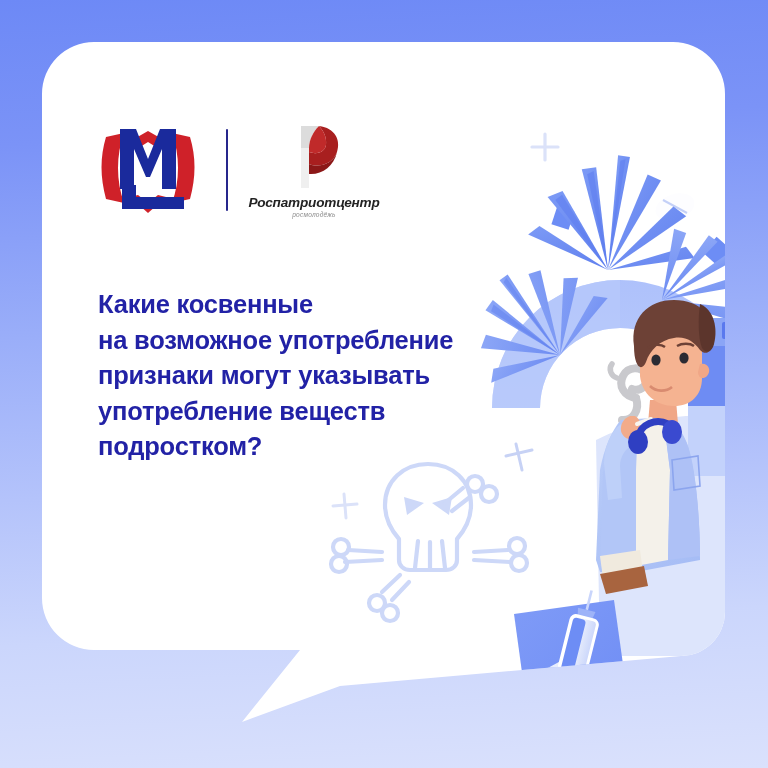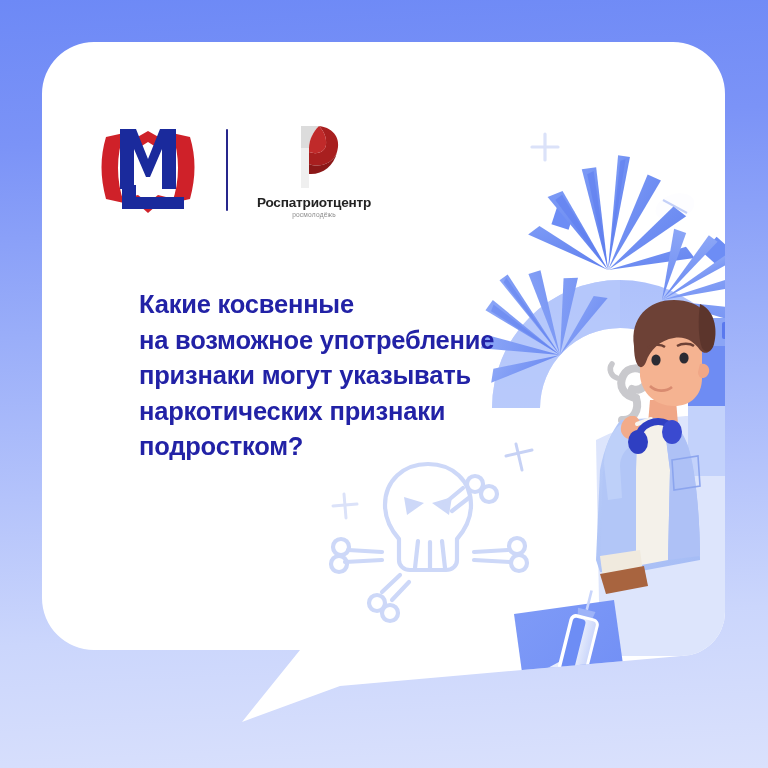--- a/index.html
+++ b/index.html
@@ -13,32 +13,32 @@
   
   .bubble-wrap{ position:absolute; left:0; top:0; width:768px; height:768px; }
   .bubble-svg{ position:absolute; left:0; top:0; }
 
   .card-content{ position:absolute; left:0; top:0; width:768px; height:768px; }
 
   
   .logos{ position:absolute; left:100px; top:122px; display:flex; align-items:center; }
   .emblem{ width:96px; height:94px; position:relative; }
   .divider{ width:2px; height:82px; background:#26268c; margin:0 26px 0 30px; border-radius:2px; }
-  .rpc{ width:120px; display:flex; flex-direction:column; align-items:center; }
+  .rpc{ width:120px; display:flex; flex-direction:column; align-items:center;font-style:italic; }
   .rpc-mark{ height:70px; width:70px; position:relative; margin-bottom:3px; }
   .rpc-name{ font-size:13.6px; font-weight:bold; color:#232323; letter-spacing:-0.2px; white-space:nowrap; }
   .rpc-sub{ font-size:6.6px; color:#8c8c8c; letter-spacing:0.2px; margin-top:1px; }
 
   
   .headline{
     position:absolute; left:98px; top:287px; width:430px;
     color:#2222a6; font-weight:bold; font-size:25.5px; line-height:35.5px;
     letter-spacing:-0.2px;
   }
-  .headline div{ white-space:nowrap;margin-left:41px; }
+  .headline div{ white-space:nowrap; }
 </style>
 </head>
 <body>
 
 <div class="bubble-wrap">
   <svg class="bubble-svg" width="768" height="768" viewBox="0 0 768 768">
     <defs>
       <clipPath id="bubbleClip">
         <path d="M 42,94 A 52,52 0 0 1 94,42 L 673,42 A 52,52 0 0 1 725,94
                  L 725,612 A 44,44 0 0 1 681,656
@@ -326,17 +326,17 @@
       </div>
       <div class="rpc-name">Роспатриотцентр</div>
       <div class="rpc-sub">росмолодёжь</div>
     </div>
   </div>
 
   <div class="headline">
     <div>Какие косвенные</div>
     <div>на возможное употребление</div>
     <div>признаки могут указывать</div>
-    <div>наркотических признаки</div>
+    <div>употребление веществ</div>
     <div>подростком?</div>
   </div>
 
 </div>
 
 </body></html>

